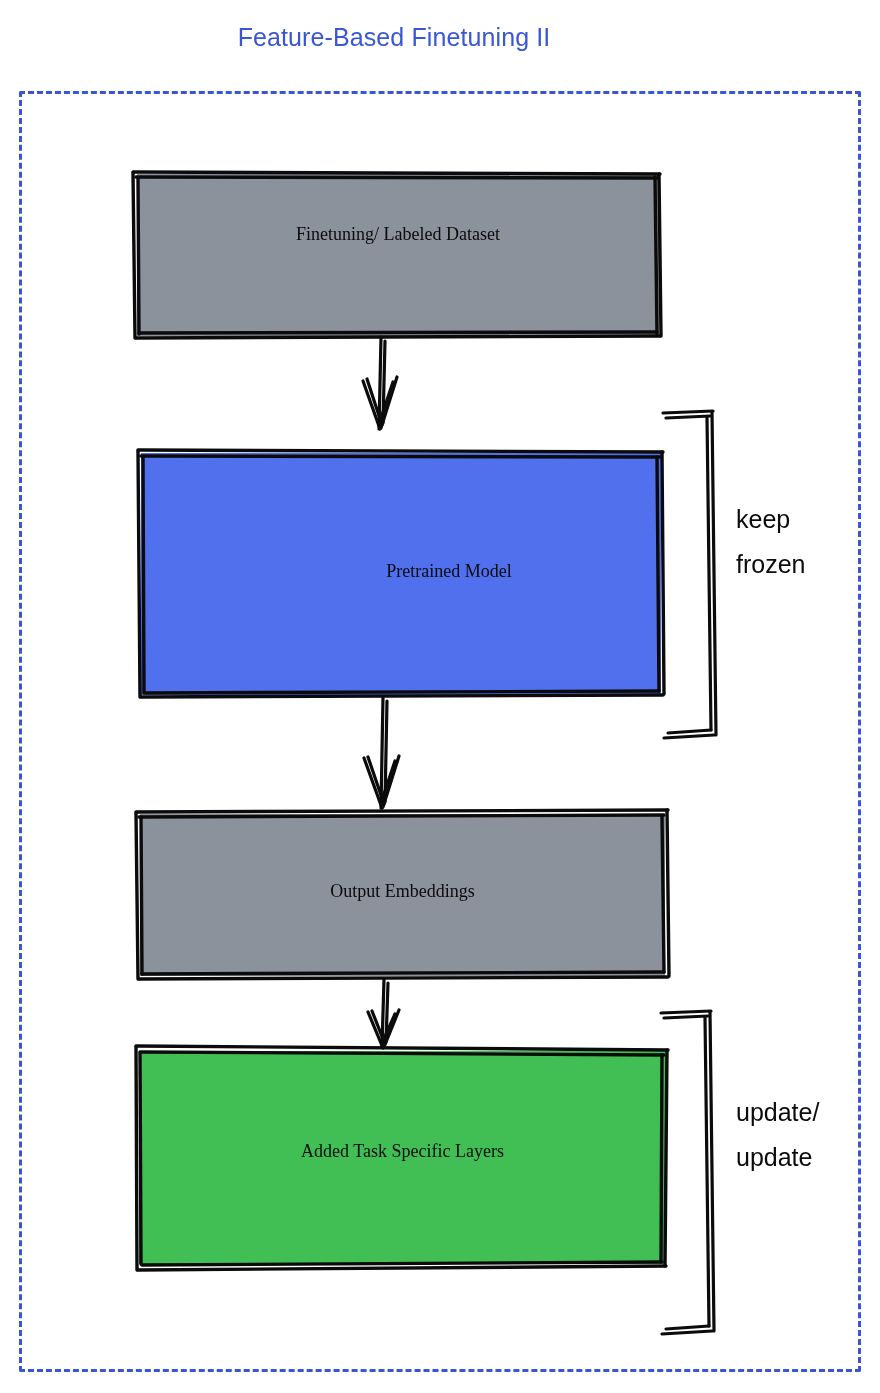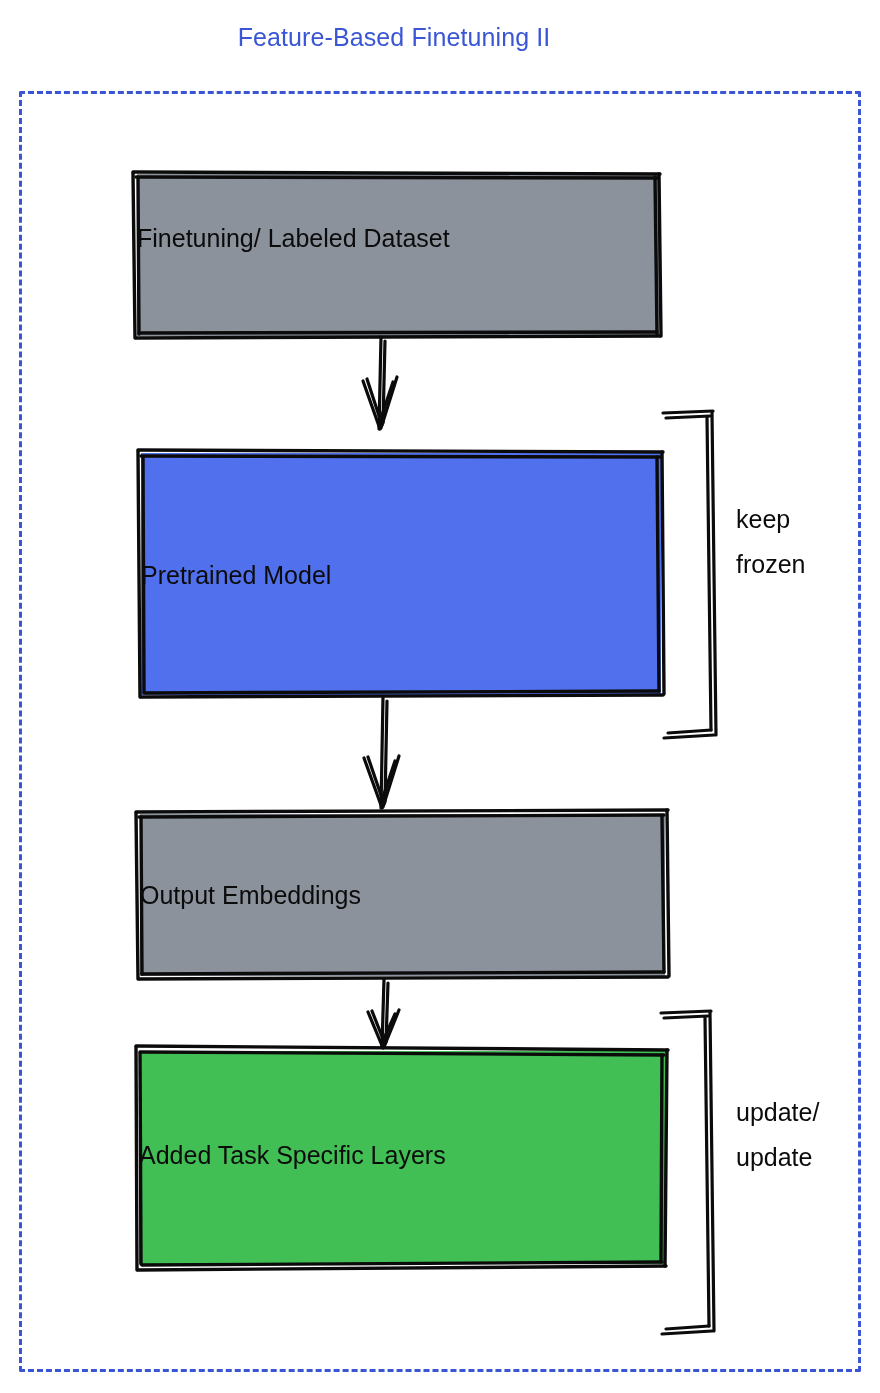--- a/index.html
+++ b/index.html
@@ -54,44 +54,45 @@
   }
 
   
   .node {
     position: absolute;
     box-sizing: border-box;
   }
   .node-label {
     position: absolute;
     width: 100%;
-    text-align: left;
+    text-align: center;
     color: #0b0b0b;
-    font-size: 25px;
+    font-size: 18px;
     font-weight: 400;
     white-space: nowrap;
+    font-family: Liberation Serif, serif;
   }
 
   #node-dataset {
     left: 137px;
     top: 174px;
     width: 522px;
     height: 162px;
     background: #8b929c;
   }
   #node-dataset .node-label { top: 50px; }
 
   #node-pretrained {
     left: 141px;
     top: 453px;
     width: 520px;
     height: 242px;
     background: #5070ee;
   }
-  #node-pretrained .node-label { top: 108px; }
+  #node-pretrained .node-label { top: 108px; padding-left: 48px; }
 
   #node-embeddings {
     left: 140px;
     top: 814px;
     width: 525px;
     height: 162px;
     background: #8b929c;
   }
   #node-embeddings .node-label { top: 67px; }
 

